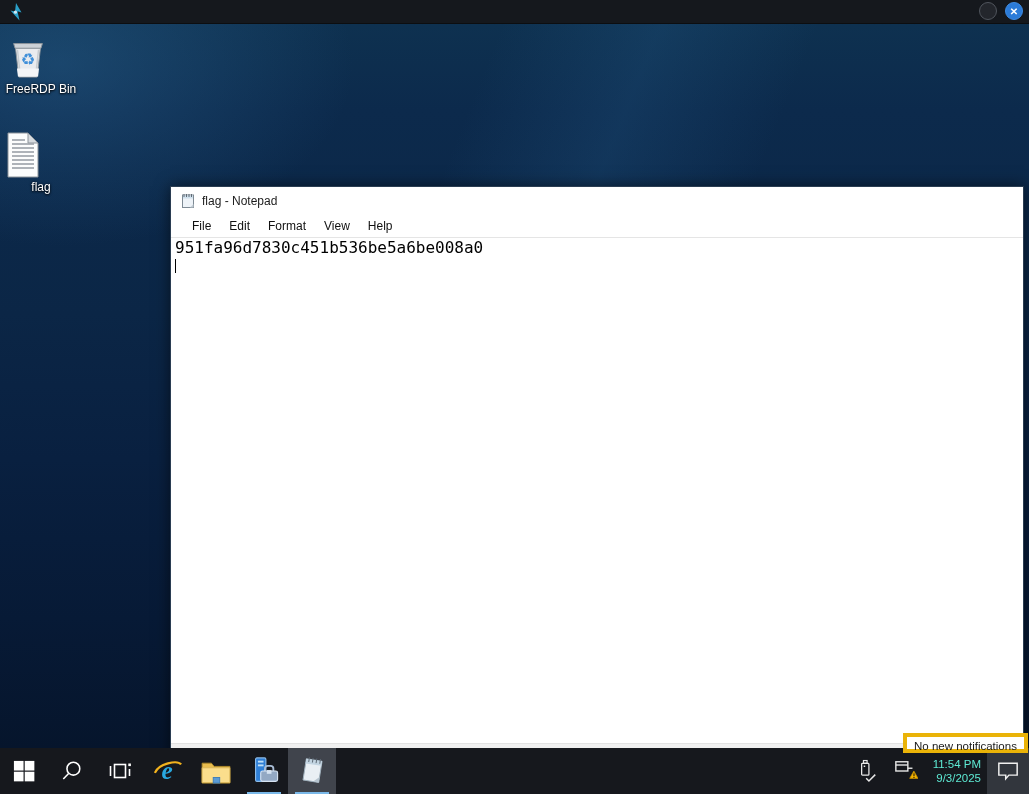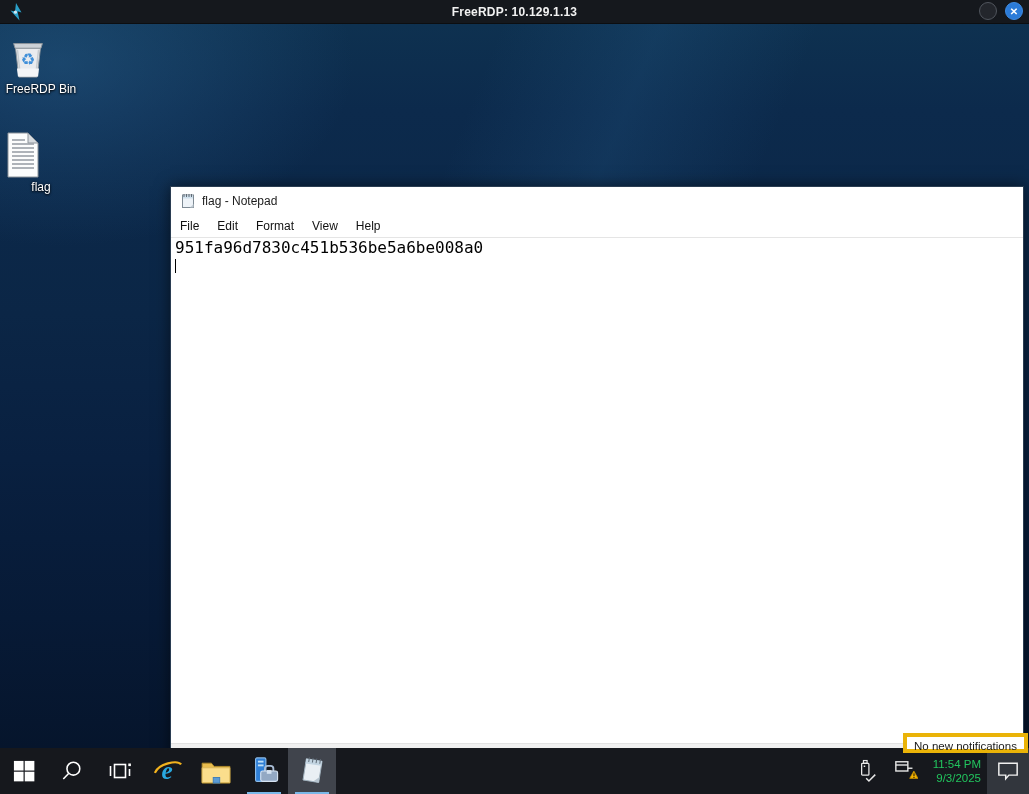--- a/index.html
+++ b/index.html
@@ -47,21 +47,21 @@
 
   
   .notepad {
     position:absolute; left:170px; top:162px; width:854px; height:575px;
     background:#fff; border:1px solid #2a3d52;
     box-shadow:0 0 14px rgba(0,0,0,.55);
     display:flex; flex-direction:column;
   }
   .np-titlebar { height:28px; background:#fff; display:flex; align-items:center; padding-left:9px; }
   .np-title { font-size:12px; color:#1c1c1c; margin-left:6px; }
-  .np-menubar { height:22px; background:#fff; display:flex; align-items:center; padding-left:0; }
+  .np-menubar { height:22px; background:#fff; display:flex; align-items:center; padding-left:12px; }
   .np-menu-item { font-size:12px; color:#111; padding:2px 9px; }
   .np-sep { height:1px; background:#e5e5e5; }
   .np-text {
     flex:1; background:#fff; padding:2px 4px;
     font-family:"DejaVu Sans Mono","Liberation Mono",monospace;
     font-size:16px; color:#000; line-height:16px; white-space:pre; overflow:hidden;
   }
   .np-caret { display:inline-block; width:1px; height:14px; background:#000; vertical-align:text-bottom; }
   .np-hscroll {
     height:17px; background:#f0f0f0; border-top:1px solid #e2e2e2;
@@ -88,39 +88,38 @@
   .tb-btn.open::after {
     content:""; position:absolute; left:7px; right:7px; bottom:0; height:2px;
     background:#7ab8e8;
   }
   .tb-btn.active { background:#40444c; }
   .tb-spacer { flex:1; }
   .tray { display:flex; align-items:stretch; }
   .tray-btn { width:38px; display:flex; align-items:center; justify-content:center; position:relative; }
   .tray-clock {
     width:62px; display:flex; flex-direction:column; align-items:flex-end;
-    justify-content:center; padding-right:6px; color:#22c55e;
+    justify-content:center; padding-right:6px; color:#5eead4;
   }
   .tray-clock .t-time, .tray-clock .t-date { font-size:11.5px; line-height:14px; }
   .tray-btn.hovered { background:#32363d; width:42px; }
   svg { display:block; }
 </style>
 </head>
 <body>
 
 <div class="screen">
 
   <div class="rdp-titlebar">
     <span class="rdp-logo">
       <svg width="16" height="18" viewBox="0 0 16 18">
         <path d="M8 0 L13.5 9.5 L9.5 8.3 L11.5 17.5 L2.5 7.5 L7 8.6 Z" fill="#2aa0c9"></path>
         <circle cx="7.4" cy="9.2" r="1.6" fill="#cfe8f4"></circle>
       </svg>
     </span>
-    <div class="rdp-title">FreeRDP: 10.129.1.13</div>
     <div class="rdp-buttons">
       <div class="rdp-circle-btn"></div>
       <div class="rdp-close-btn">✕</div>
     </div>
   </div>
 
   <div class="desktop">
 
     <div class="desktop-icon" style="left:5px; top:8px;">
       <span class="di-img">

